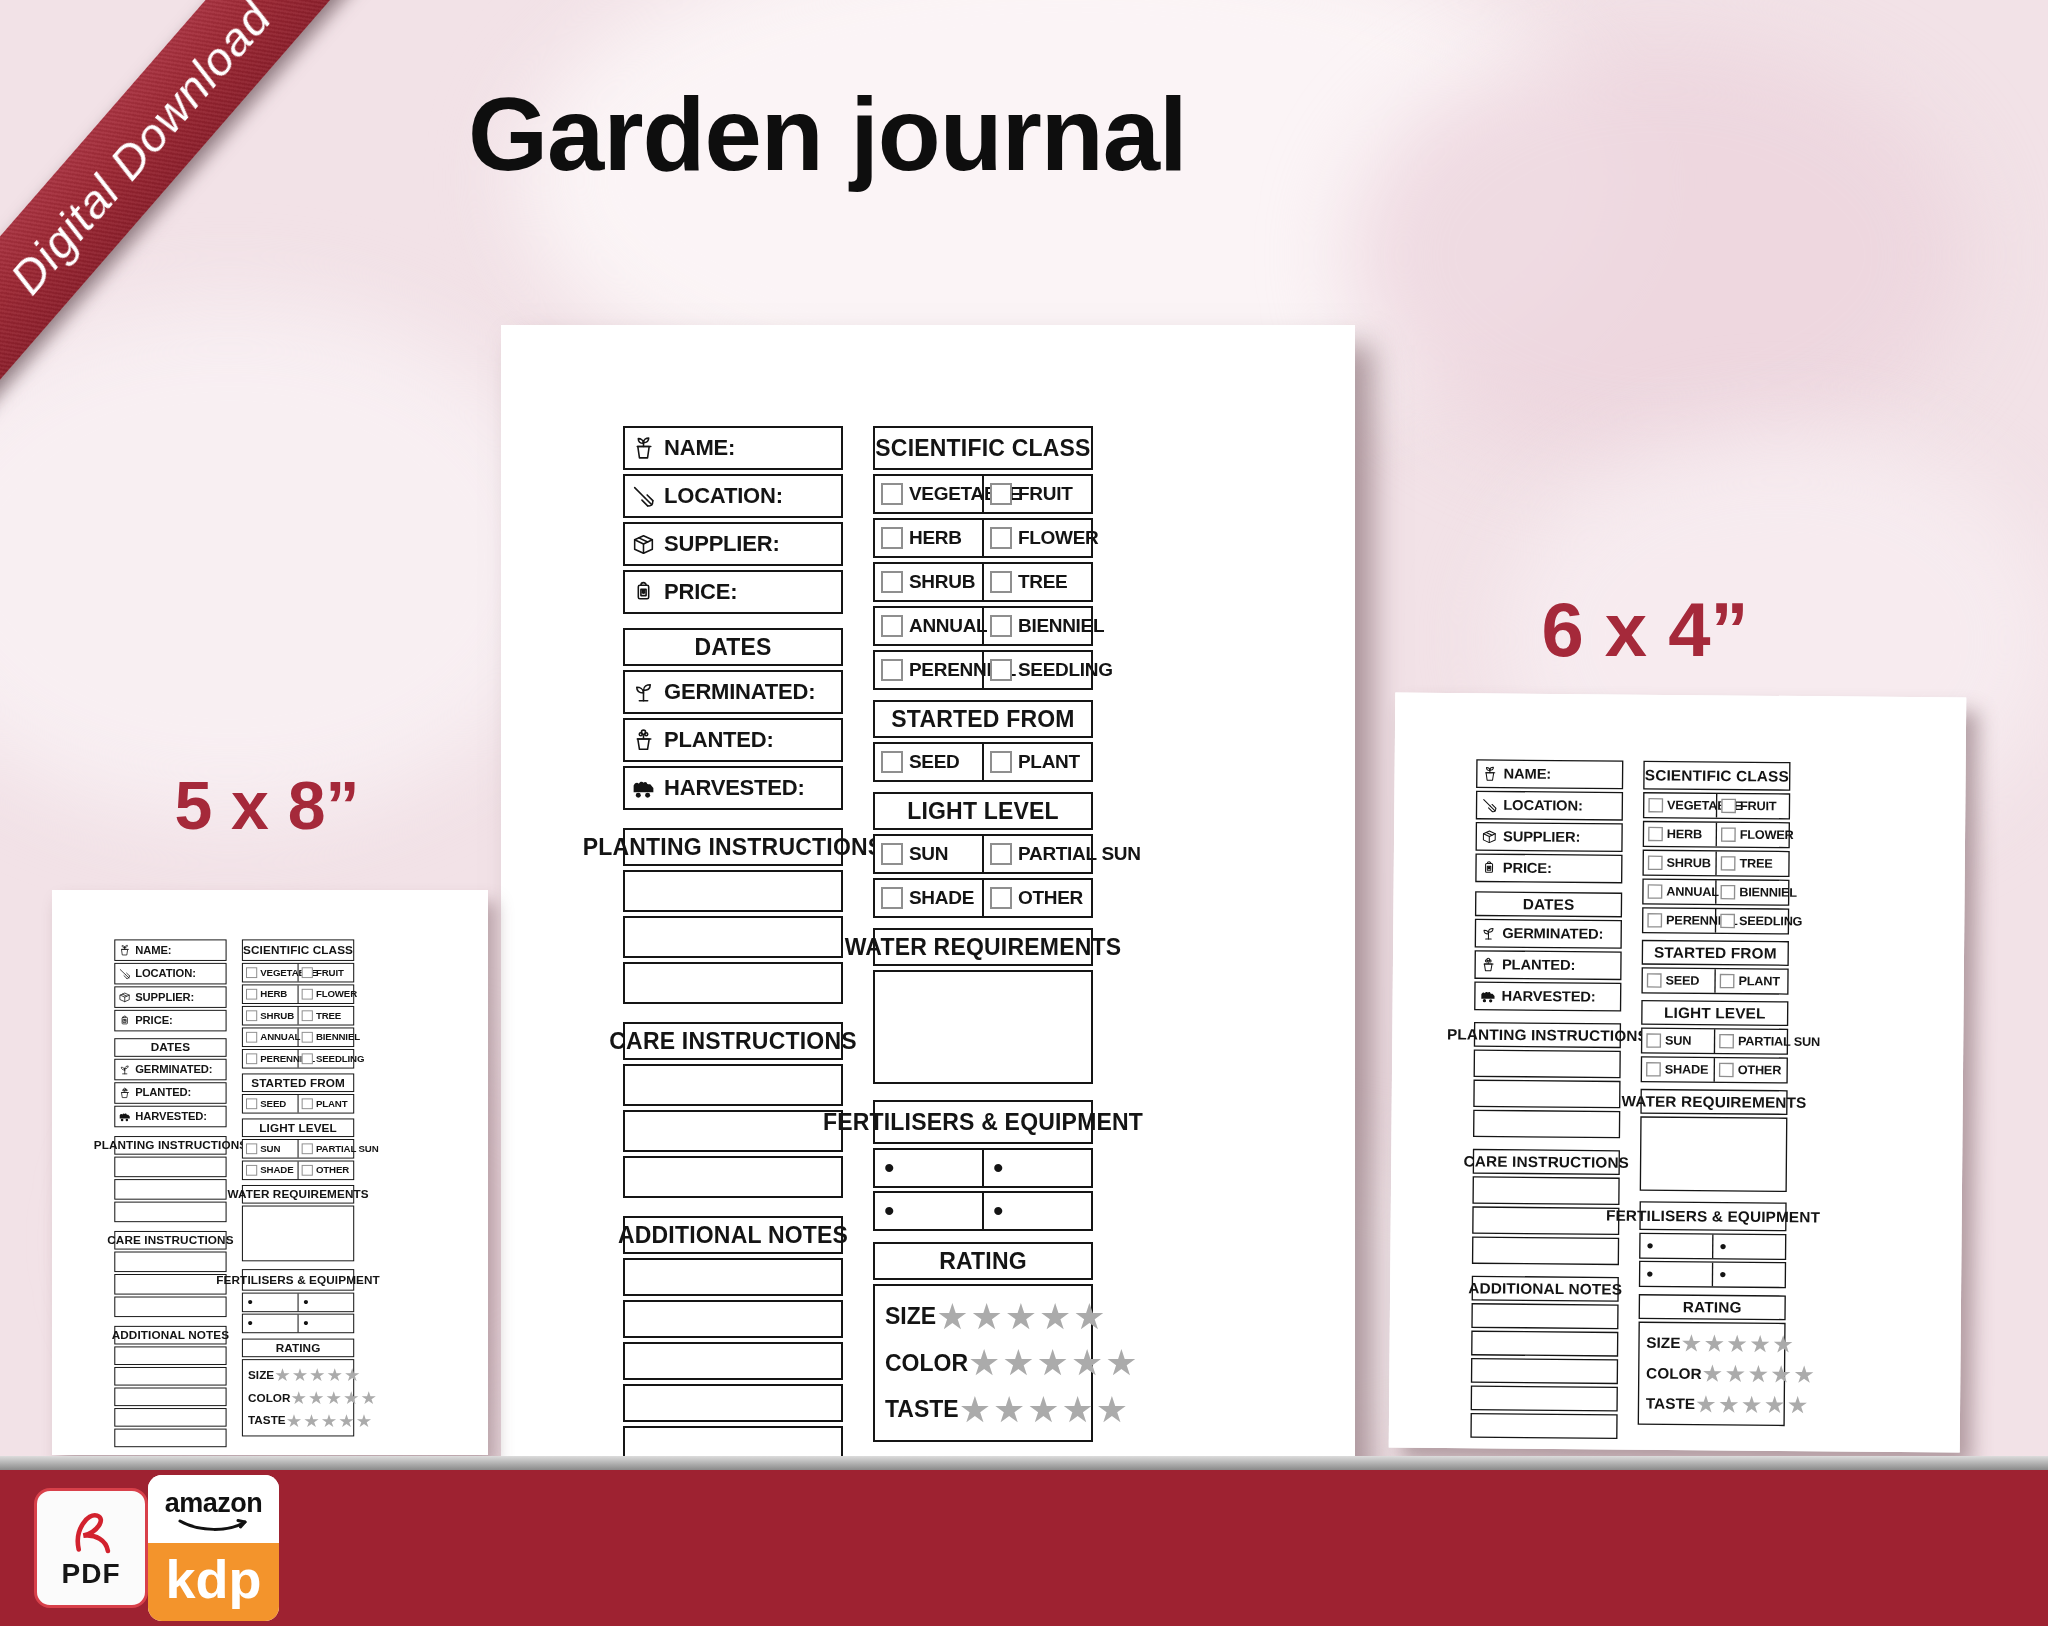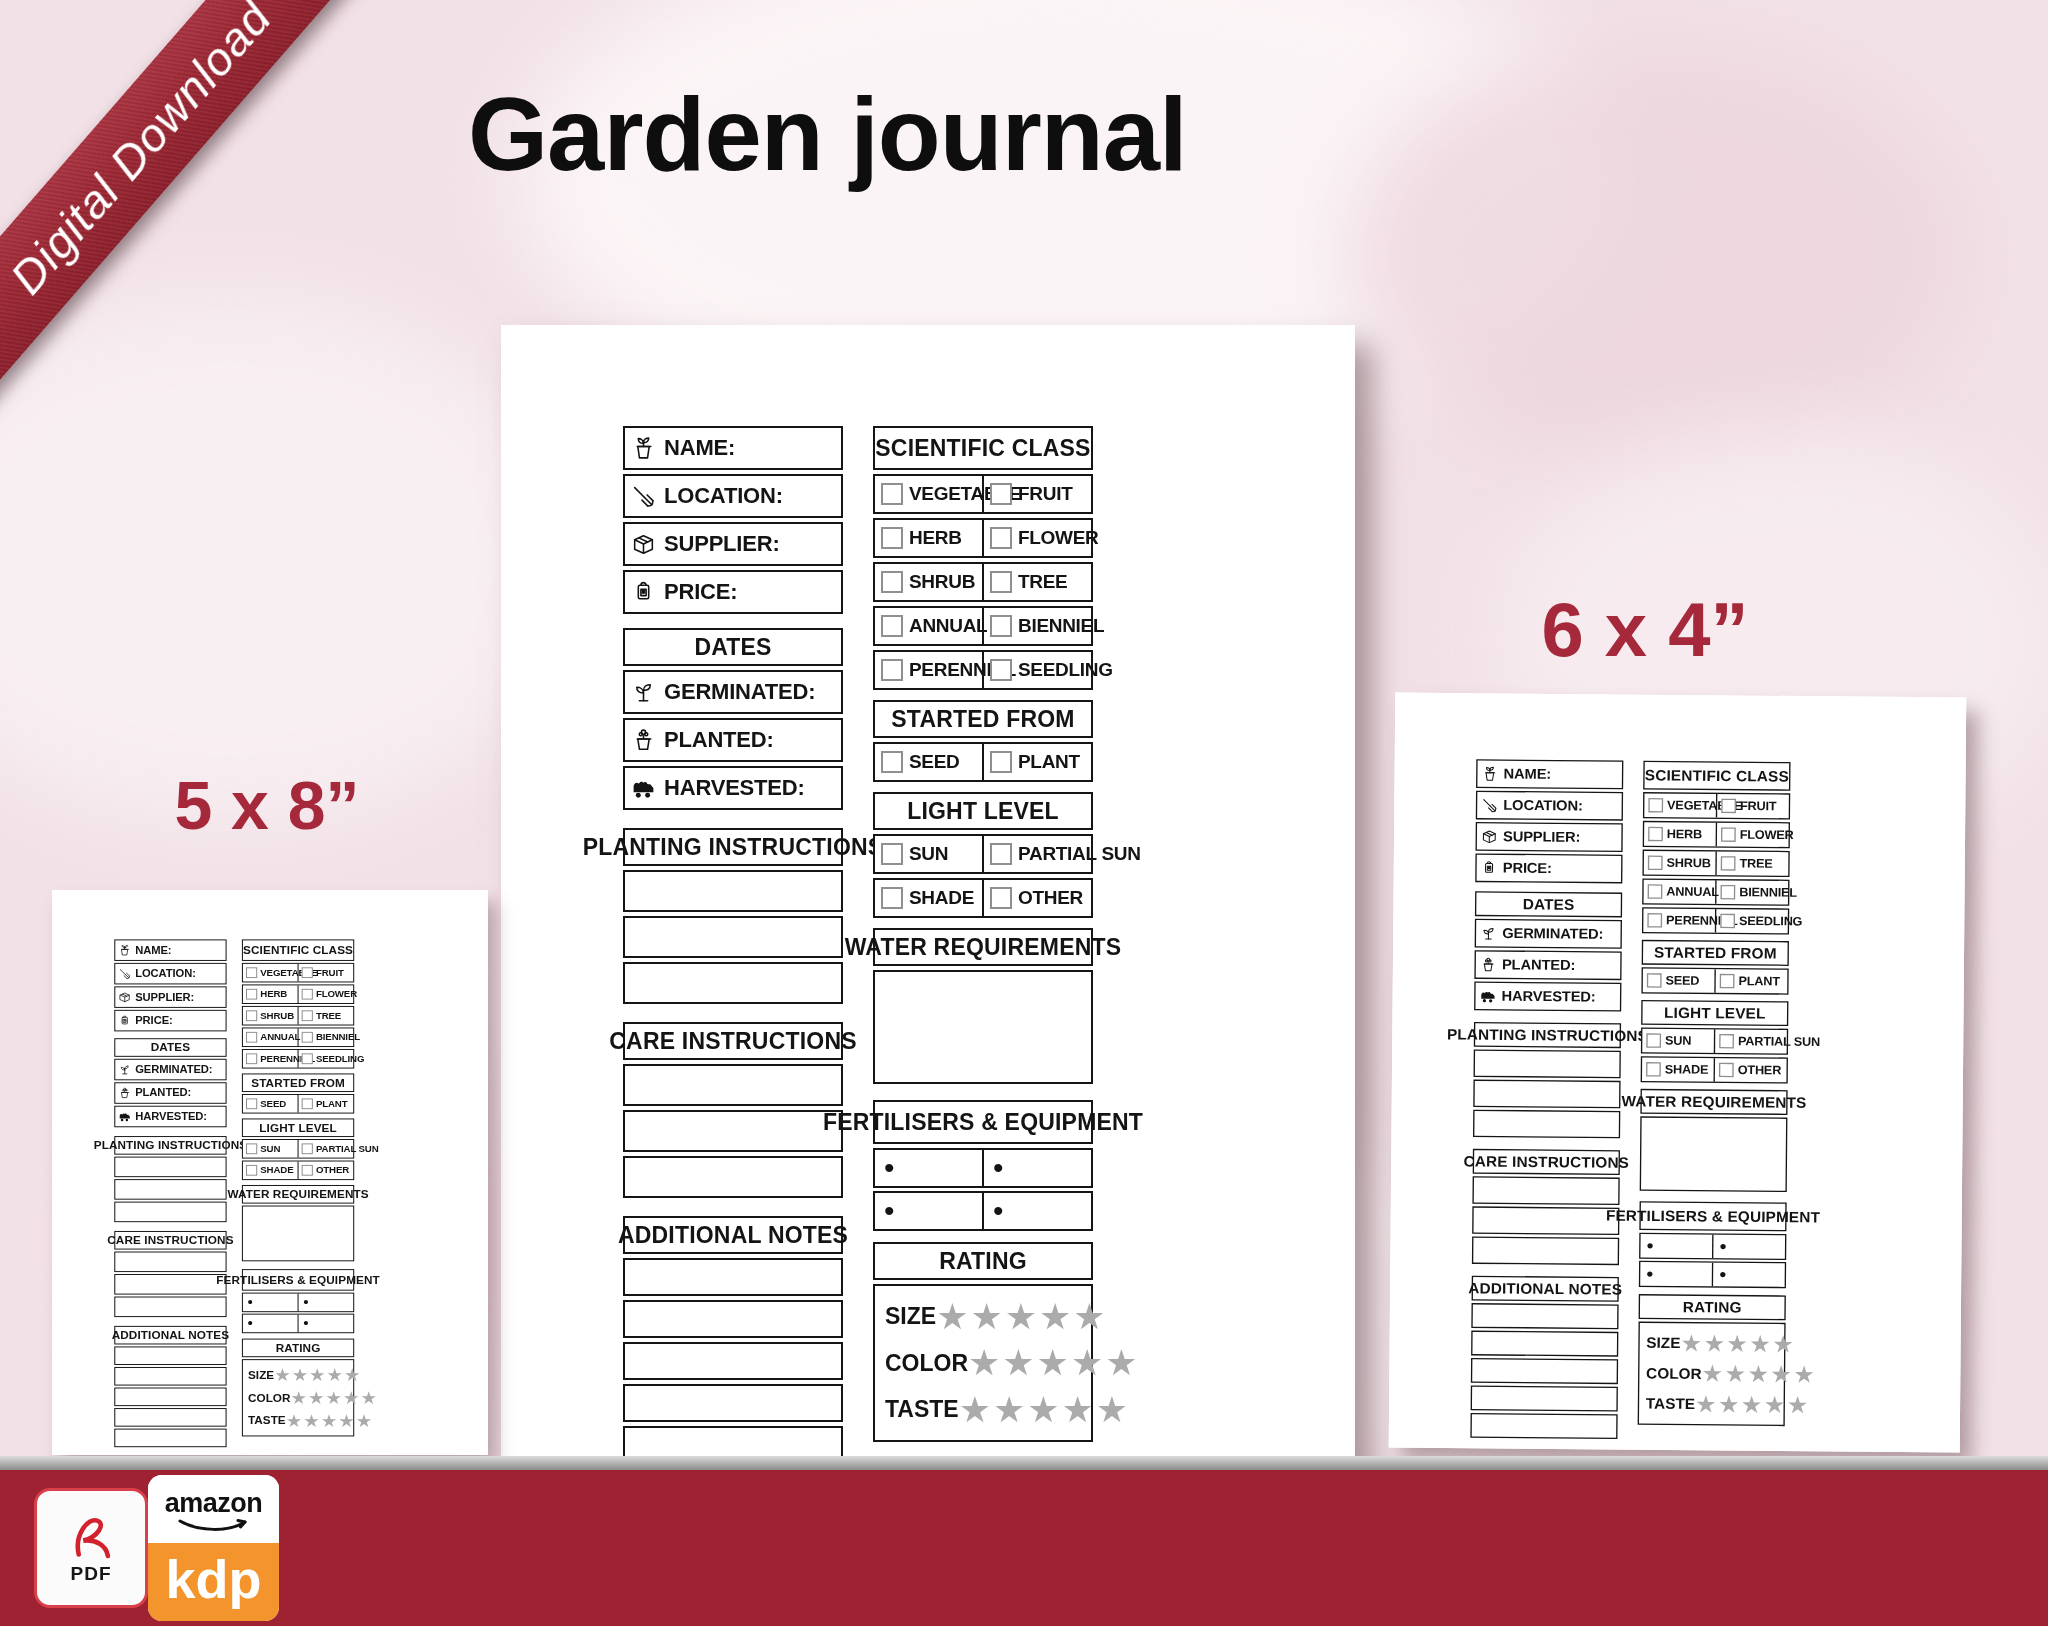--- a/index.html
+++ b/index.html
@@ -83,21 +83,21 @@
     background:linear-gradient(180deg,#dcdcdc,#8b8b8b);}
   .banner{position:absolute;left:0;bottom:0;width:100%;height:156px;
     background:var(--banner-red,#9E2231);display:flex;align-items:center;}
   .banner-text{flex:1;text-align:center;color:#fff;font-weight:bold;font-size:63px;
     letter-spacing:.5px;white-space:nowrap;text-shadow:2px 2px 2px rgba(0,0,0,.25);}
   .pdf-badge{margin-left:34px;width:108px;height:114px;background:#fbfbfb;
     border:3px solid #d8404a;border-radius:16px;display:flex;flex-direction:column;
     align-items:center;justify-content:center;flex:none;}
   .pdf-badge svg{width:46px;height:50px;}
   .pdf-badge svg path{stroke:#d2222e;stroke-width:6;fill:none;stroke-linecap:round;}
-  .pdf-label{font-size:19px;font-weight:bold;color:#161616;letter-spacing:1px;margin-top:2px;text-align:right;}
+  .pdf-label{font-size:28px;font-weight:bold;color:#161616;letter-spacing:1px;margin-top:2px;text-align:right;}
   .kdp{margin-right:32px;width:131px;height:146px;border-radius:14px;overflow:hidden;
     background:#fff;display:flex;flex-direction:column;flex:none;}
   .kdp-top{height:64px;background:#fff;display:flex;flex-direction:column;
     align-items:center;justify-content:center;padding-top:4px;}
   .kdp-brand{font-size:27px;font-weight:bold;color:#111;letter-spacing:-.5px;line-height:1;}
   .kdp-top svg{width:78px;height:15px;margin-top:1px;}
   .kdp-top svg path{stroke:#111;stroke-width:3;fill:none;stroke-linecap:round;}
   .kdp-bottom{flex:1;background:var(--kdp-orange,#F3942C);display:flex;
     align-items:center;justify-content:center;}
   .kdp-product{color:#fff;font-size:54px;font-weight:bold;line-height:1;margin-top:-6px;}

